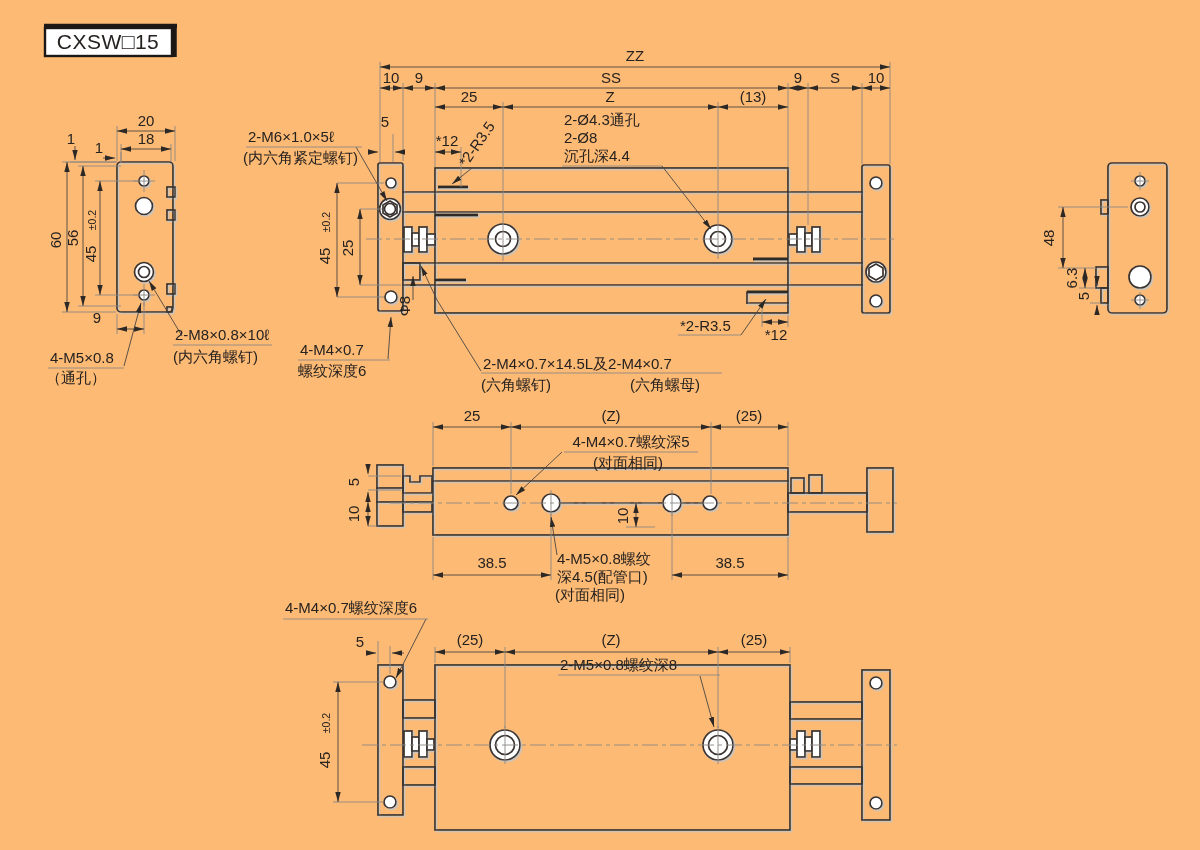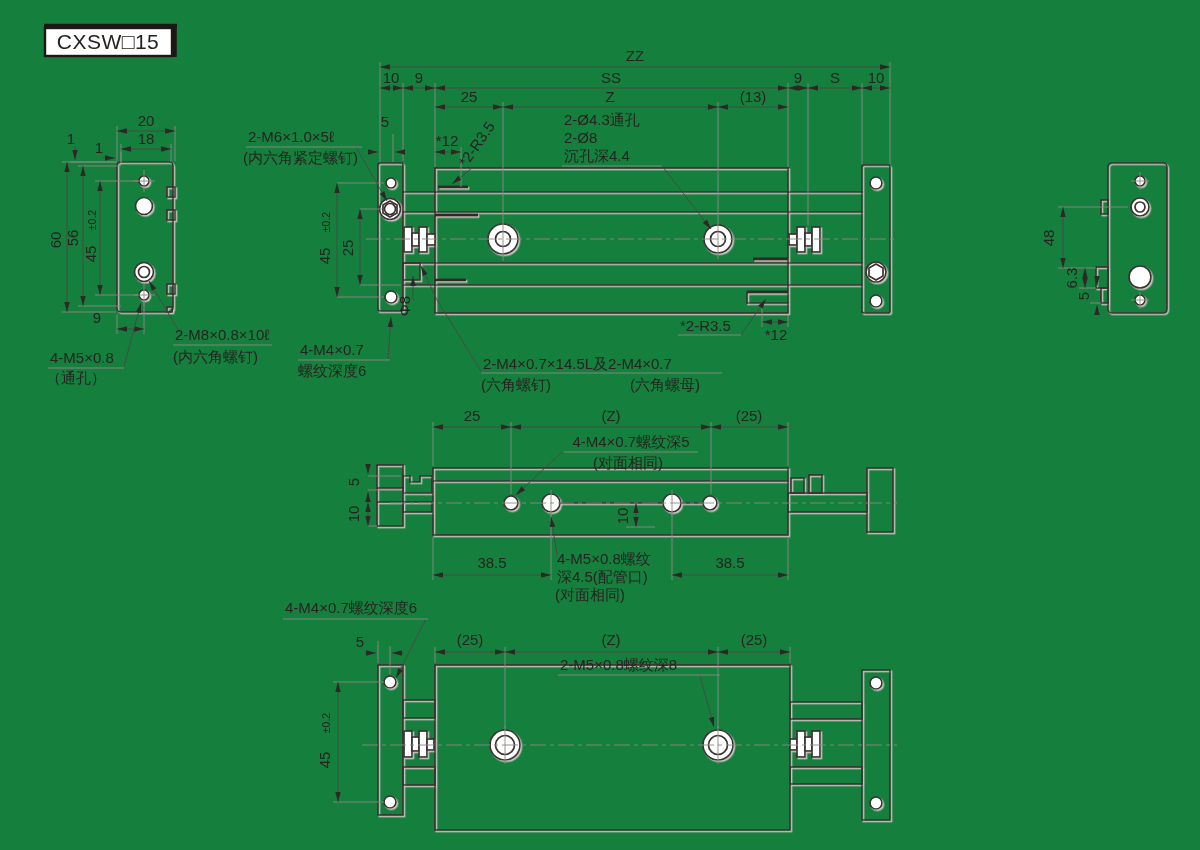--- a/index.html
+++ b/index.html
@@ -1,16 +1,16 @@
 <!DOCTYPE html>
 <html><head>
 <meta charset="utf-8">
 <style>
   html,body{margin:0;padding:0;background:#ffffff;}
-  .stage{width:1200px;height:850px;position:relative;background:#15803d;overflow:hidden;}
+  .stage{width:1200px;height:850px;position:relative;background:#fdba74;overflow:hidden;}
   svg text{font-family:"Liberation Sans","DejaVu Sans",sans-serif;fill:#262220;font-size:15px;}
   svg text.sm{font-size:10.5px;}
   svg text.ttl{font-size:21px;letter-spacing:.5px;}
   .out{stroke:#3a3330;stroke-width:1.7;fill:none;stroke-linecap:square;}
   .outw{stroke:#3a3330;stroke-width:1.7;fill:#ffffff;}
   .thk{stroke:#2e2926;stroke-width:2.8;}
   .thin{stroke:#8d8984;stroke-width:.9;fill:none;}
   .dim{stroke:#4a4543;stroke-width:.9;fill:none;}
   .cl{stroke:#8d8984;stroke-width:.9;fill:none;stroke-dasharray:16 4 4 4;}
 </style>

